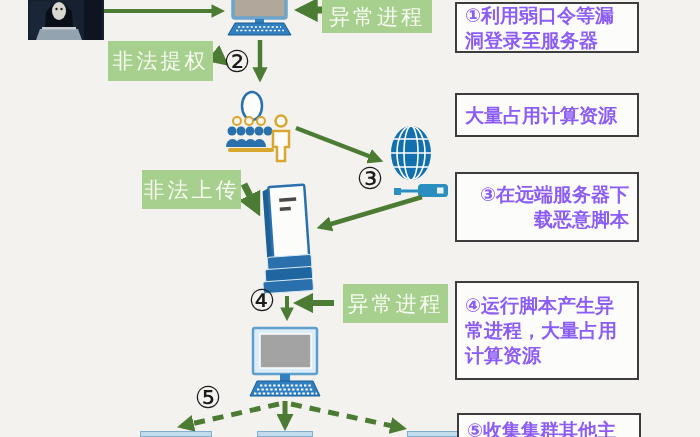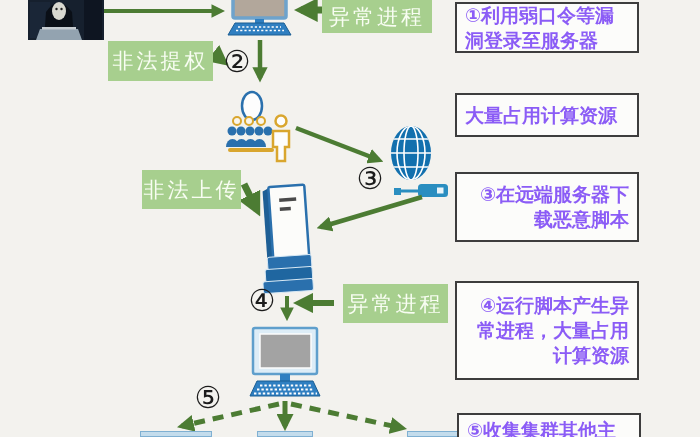--- a/index.html
+++ b/index.html
@@ -150,16 +150,16 @@
   <div class="glabel" style="left:343px;top:284px;width:105px;height:39px;">异常进程</div>
 
   <span class="marker" style="left:220px;top:46px;">②</span>
   <span class="marker" style="left:353px;top:163px;">③</span>
   <span class="marker" style="left:245px;top:285px;">④</span>
   <span class="marker" style="left:191px;top:382px;">⑤</span>
 
   <div class="stepbox" style="top:2px;height:51px;">①利用弱口令等漏洞登录至服务器</div>
   <div class="stepbox" style="top:93px;height:44px;">大量占用计算资源</div>
   <div class="stepbox" style="top:172px;height:70px;text-align:right;">③在远端服务器下载恶意脚本</div>
-  <div class="stepbox" style="top:281px;height:99px;text-align:right;">④运行脚本产生异常进程，大量占用计算资源</div>
+  <div class="stepbox" style="top:281px;height:99px;">④运行脚本产生异常进程，大量占用计算资源</div>
   <div class="stepbox" style="top:413px;height:58px;align-items:flex-start;left:457px;">⑤收集集群其他主机</div>
 
 </div>
 
 </body></html>

